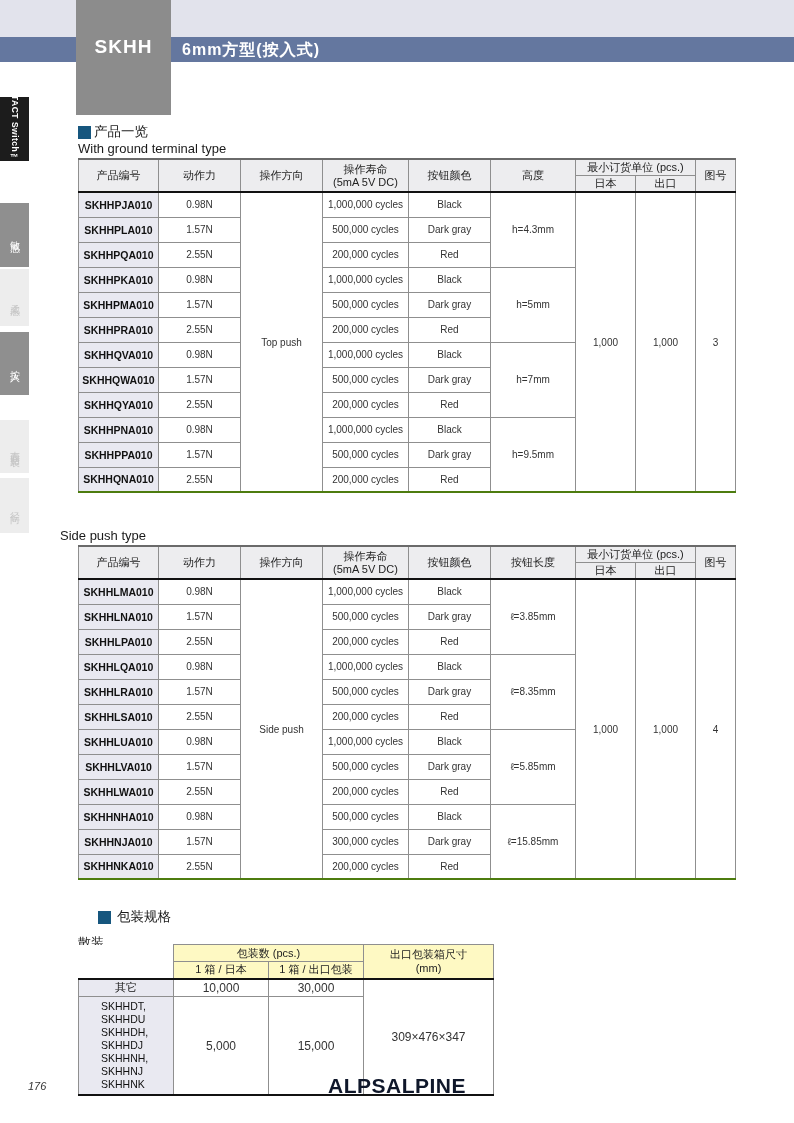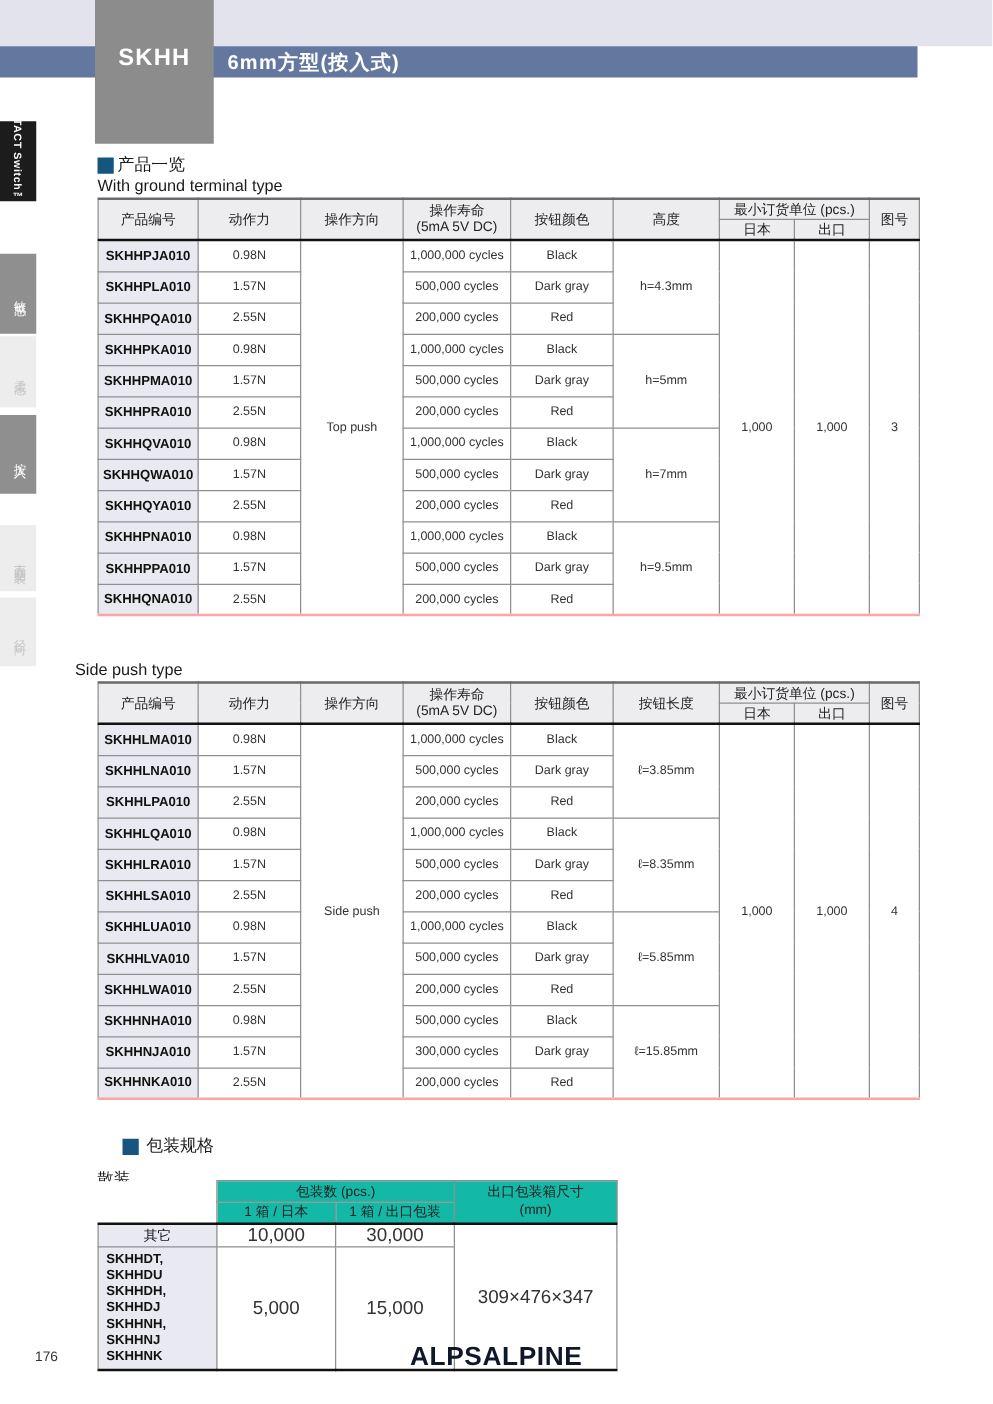--- a/index.html
+++ b/index.html
@@ -6,21 +6,21 @@
   html, body { margin:0; padding:0; }
   body {
     width:794px; height:1123px; position:relative; background:#ffffff;
     font-family:"Liberation Sans","DejaVu Sans",sans-serif; color:#1a1a1a;
     overflow:hidden;
   }
   .abs { position:absolute; }
 
   
   .top-band { top:0; left:0; width:794px; height:37px; background:#e2e3ec; }
-  .title-bar { top:37px; left:0; width:734px; height:25px; background:#64779f; }
+  .title-bar { top:37px; left:0; width:794px; height:25px; background:#64779f; }
   .title-text { position:absolute; left:182px; top:3px; color:#ffffff;
                 font-size:16px; font-weight:bold; letter-spacing:1px; }
   .series-box { top:0; left:76px; width:95px; height:115px; background:#8c8c8c; }
   .series-text { position:absolute; top:36px; left:0; width:100%; text-align:center;
                  color:#ffffff; font-size:19px; font-weight:bold; letter-spacing:1px; }
 
   
   .tact-box { top:97px; left:0; width:29px; height:64px; background:#1c1c1c;
               display:flex; align-items:center; justify-content:center; }
   .tact-box span { writing-mode:vertical-rl; color:#ffffff; font-size:8.5px;
@@ -33,47 +33,47 @@
 
   
   .sec-heading { display:flex; align-items:center; gap:3px;
                  font-size:13.5px; color:#1a1a1a; }
   .sec-heading.spaced { gap:6px;margin-left:20px; }
   .sq { width:13px; height:13px; background:#16567e; flex:0 0 auto; }
   .sub-text { font-size:13px; color:#1a1a1a; }
 
   
   .ptable { border-collapse:collapse; table-layout:fixed; width:657px;
-            border-top:2px solid #6a6a6a; border-bottom:2px solid #fca5a5; }
+            border-top:2px solid #6a6a6a; border-bottom:2px solid #4d7c0f; }
   .ptable thead { border-bottom:2px solid #111111; }
   .ptable th, .ptable td { border:1px solid #8f8f8f; text-align:center;
                            vertical-align:middle; padding:0; }
   .ptable thead th { background:#ededef; font-weight:normal; font-size:11px;
                      height:16px; color:#222; }
   .ptable thead .two-line div { line-height:13px; }
   .ptable tbody td { height:25px; font-size:10px; color:#333; }
   .ptable td.part-cell { background:#e9e9f1; font-weight:bold; color:#111;
                          font-size:10.5px; }
 
   
   .ktable { border-collapse:collapse; table-layout:fixed; width:415px;
             border-bottom:2px solid #111111; }
   .ktable thead { border-bottom:2px solid #111111; }
   .ktable th, .ktable td { border:1px solid #8f8f8f; text-align:center;
                            vertical-align:middle; padding:0; font-weight:normal; }
-  .ktable thead th { background:#14b8a6; font-size:11px; height:17px; color:#222; }
+  .ktable thead th { background:#fef9c3; font-size:11px; height:17px; color:#222; }
   .ktable thead th.blank { background:#ffffff; border-top:none; border-left:none; }
-  .ktable tbody td { font-size:15px; color:#333; }
+  .ktable tbody td { font-size:12px; color:#333; }
   .ktable td.klabel { background:#e9e9f1; font-size:11px; color:#111; }
-  .ktable td.parts { text-align:left; padding:3px 0 3px 6px; font-weight:bold;
+  .ktable td.parts { text-align:left; padding:3px 0 3px 22px; font-weight:normal;
                      white-space:pre-line; line-height:13px; font-size:10.5px; }
   .ktable .size-head div { line-height:14px; }
 
   
-  .page-number { left:28px; top:1080px; font-size:11px; color:#333; }
+  .page-number { left:28px; top:1080px; font-size:11px; color:#333;font-style:italic; }
   .logo-wrap { left:0; top:1074px; width:794px; text-align:center; }
   .logo-text { color:#0f172a; font-size:21px; font-weight:800;
                letter-spacing:0.5px; }
 </style>
 </head>
 <body>
 
 <div class="abs top-band"></div>
 <div class="abs title-bar">
   <span class="title-text">6mm方型(按入式)</span>

